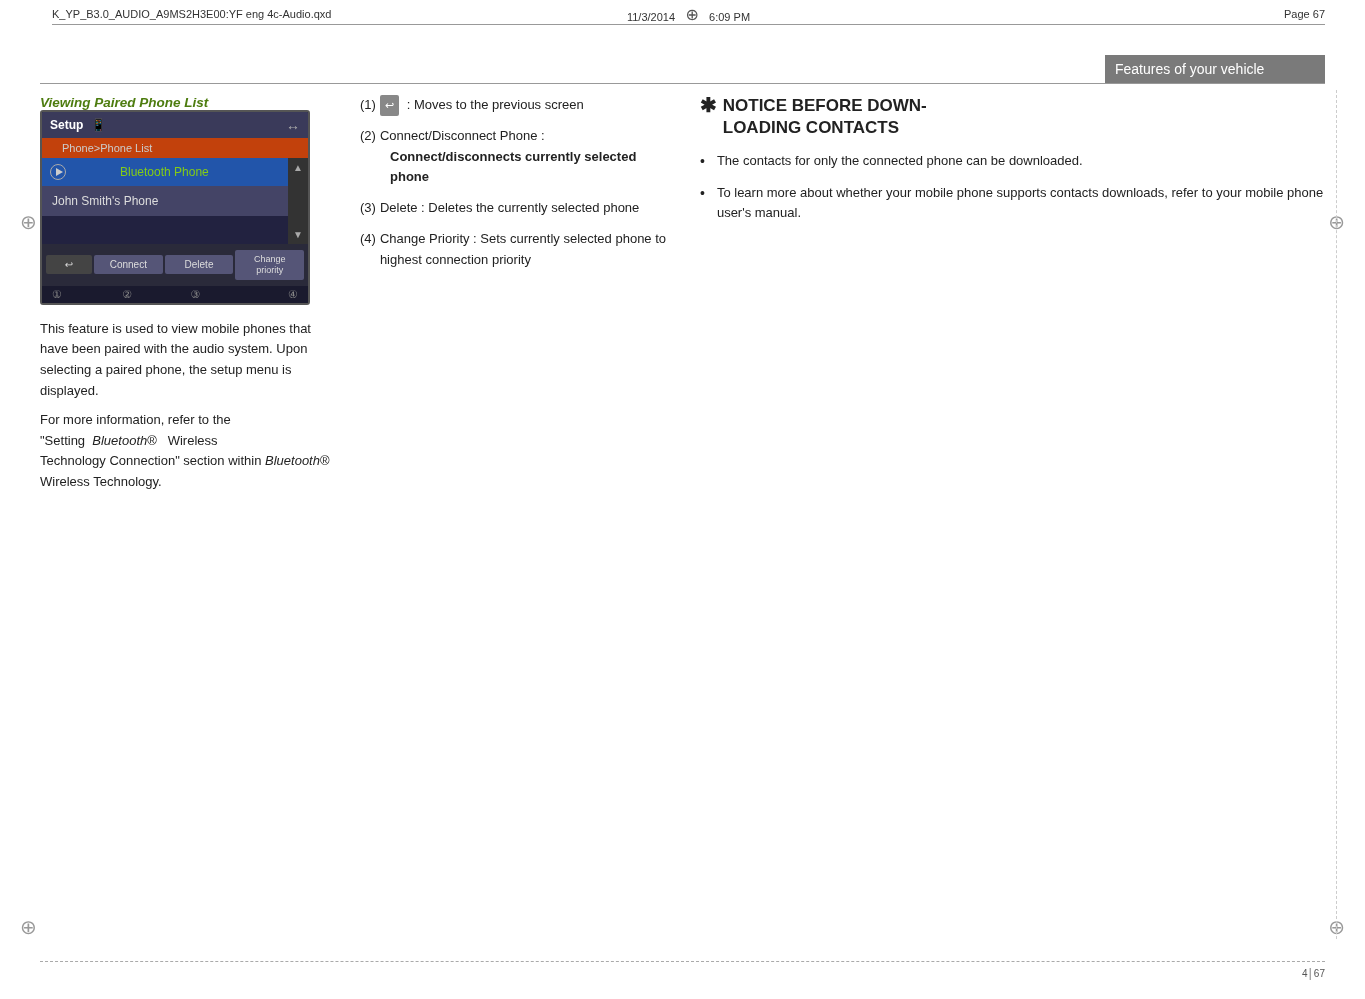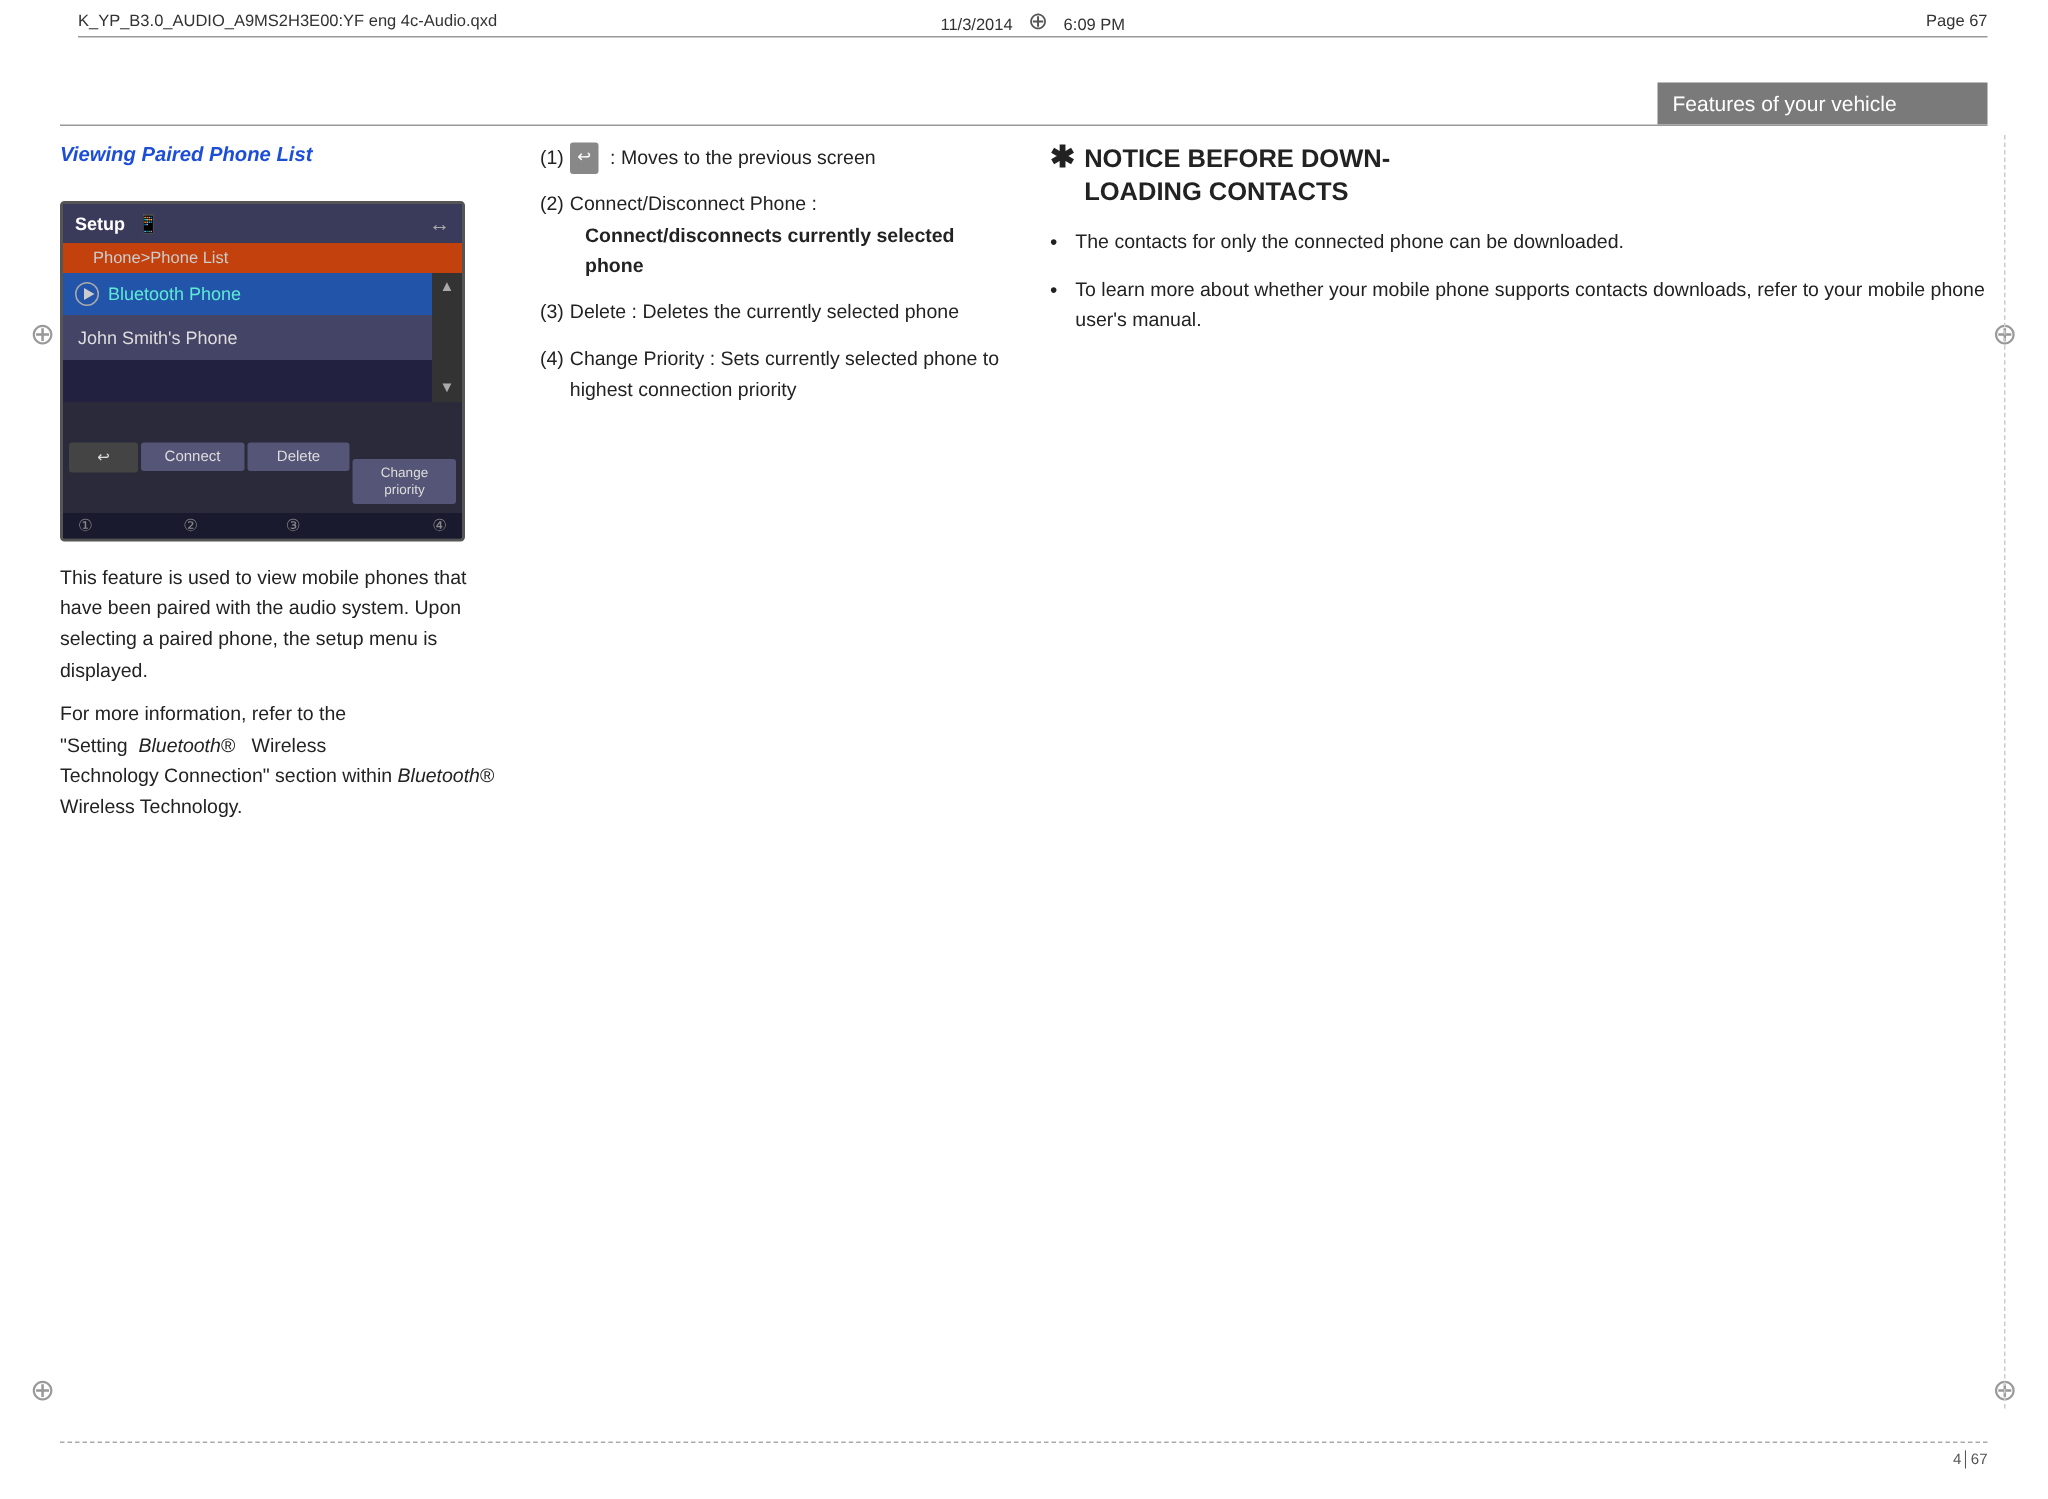--- a/index.html
+++ b/index.html
@@ -119,22 +119,22 @@
     
     .right-col {
       flex: 1;
     }
 
     
     .section-heading {
       font-size: 13.5px;
       font-weight: bold;
       font-style: italic;
-      color: #1d4ed8;
-      margin-bottom: 24px;
+      color: #4d7c0f;
+      margin-bottom: 0;
     }
 
     
     .setup-key {
       background: #5a7bbf;
       color: #fff;
       font-size: 11px;
       font-weight: bold;
       padding: 2px 5px;
       border-radius: 2px;
@@ -212,22 +212,23 @@
 
     .play-btn::after {
       content: '';
       border-style: solid;
       border-width: 4px 0 4px 7px;
       border-color: transparent transparent transparent #ccc;
       margin-left: 2px;
     }
 
     .phone-row-bt .phone-name {
-      color: #5eead4;
+      color: #84cc16;
       font-size: 12px;
+      margin-left: 48px;
     }
 
     
     .phone-row-john {
       background: #444466;
       display: flex;
       align-items: center;
       padding: 8px 10px;
     }
 
@@ -460,21 +461,21 @@
         <div style="background:#333; width:20px; display:flex; flex-direction:column; align-items:center; justify-content:space-between; padding:4px 0;">
           <div style="color:#aaa; font-size:10px;">▲</div>
           <div style="color:#aaa; font-size:10px;">▼</div>
         </div>
       </div>
 
       <div class="mockup-bottom">
         <div class="mockup-btn back-btn">↩</div>
         <div class="mockup-btn">Connect</div>
         <div class="mockup-btn">Delete</div>
-        <div class="mockup-btn" style="font-size:9px; line-height:1.2;margin-top:32px;">Change<br>priority</div>
+        <div class="mockup-btn" style="font-size:9px; line-height:1.2;">Change<br>priority</div>
       </div>
 
       <div class="mockup-numbers">
         <span>①</span>
         <span>②</span>
         <span>③</span>
         <span>④</span>
       </div>
     </div>
 

